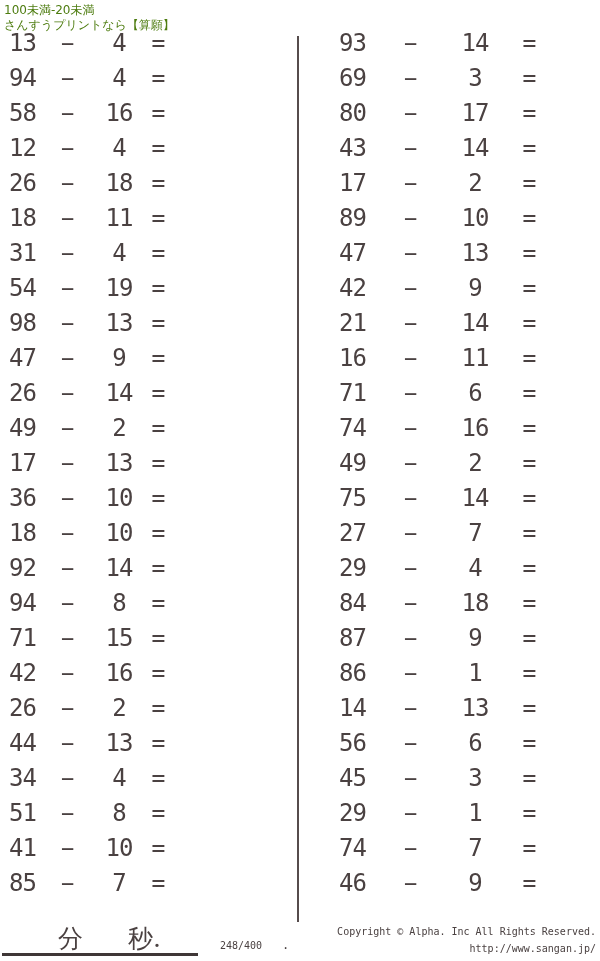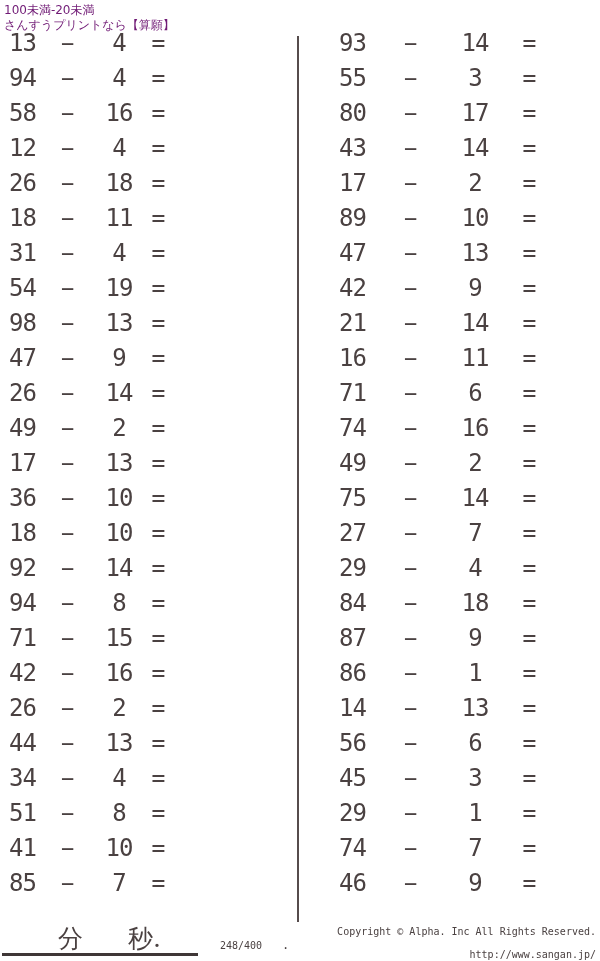--- a/index.html
+++ b/index.html
@@ -8,21 +8,21 @@
     background:#ffffff;
     position:relative;
     font-family:"DejaVu Sans Mono","Liberation Mono",monospace;
     color:#4a4141;
     overflow:hidden;
   }
   
   .header{
     position:absolute;left:4px;top:3px;
     font-family:"DejaVu Sans","Liberation Sans",sans-serif;
-    font-size:12px;line-height:15px;color:#701a75;
+    font-size:12px;line-height:15px;color:#4d7c0f;
   }
   
   .col{
     position:absolute;top:26px;
   }
   .col-left{left:2px;}
   .col-right{left:332px;}
   .prob-row{
     display:grid;
     grid-template-columns:34px 62px 42px 36px;
@@ -50,21 +50,21 @@
   .time-blank .sec{position:absolute;left:126px;}
   .page-count{
     position:absolute;left:220px;top:940px;
     font-size:10px;letter-spacing:0;
   }
   .page-dot{position:absolute;left:282px;top:938px;font-size:12px;}
   .copyright{
     position:absolute;right:4px;top:926px;
     font-size:10px;text-align:right;letter-spacing:0;
   }
-  .copyright .url{display:block;margin-top:12px;}
+  .copyright .url{display:block;margin-top:6px;}
 </style>
 </head>
 <body>
 
 <div class="header">
   <div>100未満-20未満</div>
   <div>さんすうプリントなら【算願】</div>
 </div>
 
 <div class="col col-left" id="col-left">
@@ -221,21 +221,21 @@
   </div>
 <div class="divider"></div>
 <div class="col col-right" id="col-right">
     <div class="prob-row">
       <span class="minuend">93</span>
       <span class="op">−</span>
       <span class="sub">14</span>
       <span class="eq">=</span>
     </div>
     <div class="prob-row">
-      <span class="minuend">55</span>
+      <span class="minuend">69</span>
       <span class="op">−</span>
       <span class="sub">3</span>
       <span class="eq">=</span>
     </div>
     <div class="prob-row">
       <span class="minuend">80</span>
       <span class="op">−</span>
       <span class="sub">17</span>
       <span class="eq">=</span>
     </div>

